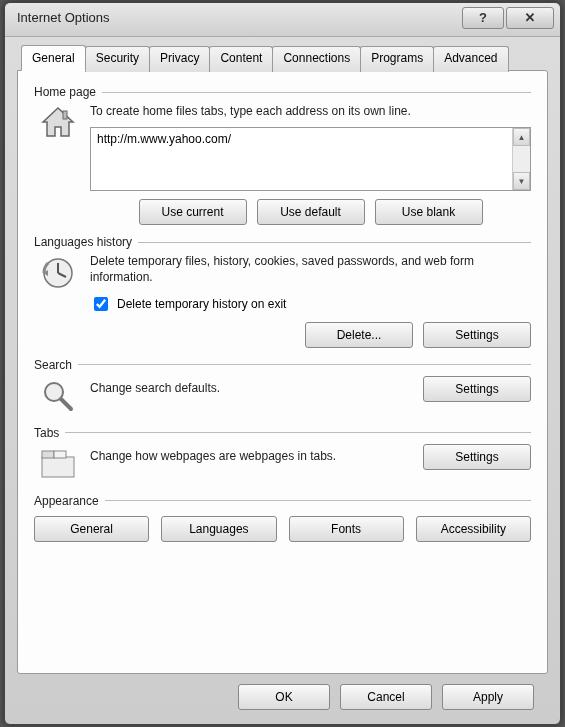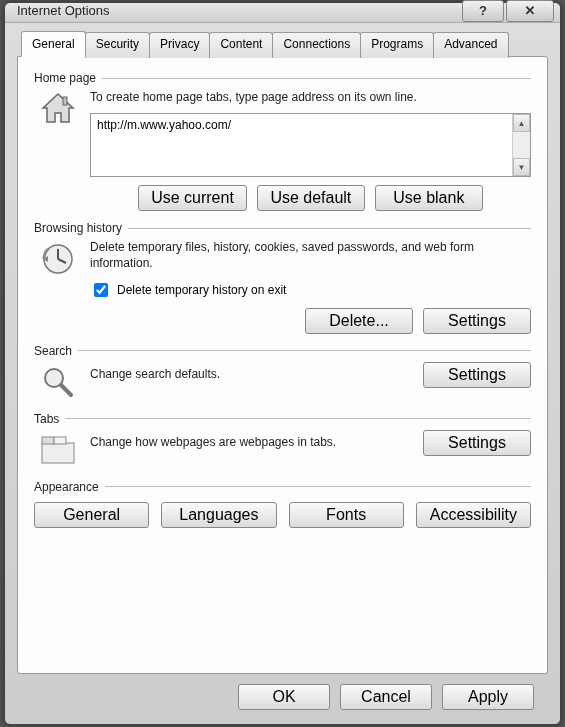--- a/index.html
+++ b/index.html
@@ -19,21 +19,21 @@
     width: 557px;
     height: 723px;
     background: linear-gradient(to bottom, #ddd 0%, #ccc 100%);
     border: 1px solid #444;
     border-radius: 6px;
     box-shadow: 0 0 6px rgba(0,0,0,.5);
     display: flex;
     flex-direction: column;
   }
   .titlebar {
-    height: 20px;
+    height: 34px;
     background: linear-gradient(to bottom,#e8e8e8,#cfcfcf);
     border-bottom: 1px solid #aaa;
     border-radius: 6px 6px 0 0;
     display: flex;
     align-items: center;
     padding: 0 6px 4px 12px;
   }
   .titlebar .title {
     flex: 1;
     font-size: 13px;
@@ -130,21 +130,21 @@
     border:1px solid #bbb; margin:0;
     display:flex;align-items:center;justify-content:center;
     font-size:8px; color:#555;
   }
   .btnrow { display:flex; gap:10px; justify-content:flex-end; }
   .btnrow.center { justify-content:center; }
   button.btn {
     min-width: 108px;
     height: 26px;
     padding: 0 12px;
-    font-family: inherit; font-size:16px;
+    font-family: inherit; font-size:12px;
     border:1px solid #888;
     border-radius:3px;
     background: linear-gradient(to bottom,#fafafa,#dcdcdc);
     cursor:pointer;
   }
   .chk { display:flex; align-items:center; gap:6px; }
   .chk input { width:14px; height:14px; }
   .appearance-row {
     display:flex; gap:12px; justify-content:space-between; padding-top:4px;
   }
@@ -188,40 +188,40 @@
           <span class="rule"></span>
         </div>
         <div class="group-body">
           <div class="iconbox">
             <svg width="38" height="36" viewBox="0 0 38 36">
               <polygon points="19,3 34,17 30,17 30,31 22,31 22,22 16,22 16,31 8,31 8,17 4,17" fill="#ddd" stroke="#666" stroke-width="1.5"></polygon>
               <rect x="24" y="6" width="4" height="8" fill="#bbb" stroke="#666"></rect>
             </svg>
           </div>
           <div class="content-col">
-            <div class="desc">To create home page tabs, type page address on its own line.</div>
+            <div class="desc">To create home files tabs, type each address on its own line.</div>
             <div class="textarea-wrap">
               <textarea style="">http://m.www.yahoo.com/</textarea>
               <div class="scrollbar">
                 <div class="sb-btn">▲</div>
                 <div class="sb-btn">▼</div>
               </div>
             </div>
             <div class="btnrow center">
               <button class="btn">Use current</button>
               <button class="btn">Use default</button>
               <button class="btn">Use blank</button>
             </div>
           </div>
         </div>
       </div>
 
       <div class="group">
         <div class="group-header">
-          <span class="label">Browsing history</span>
+          <span class="label">Languages history</span>
           <span class="rule"></span>
         </div>
         <div class="group-body">
           <div class="iconbox">
             <svg width="36" height="36" viewBox="0 0 36 36">
               <circle cx="18" cy="18" r="14" fill="#eee" stroke="#777" stroke-width="1.5"></circle>
               <line x1="18" y1="18" x2="18" y2="8" stroke="#555" stroke-width="2"></line>
               <line x1="18" y1="18" x2="26" y2="22" stroke="#555" stroke-width="2"></line>
               <path d="M4 18 A14 14 0 0 1 8 8" fill="none" stroke="#888" stroke-width="3"></path>
               <polygon points="3,18 8,15 8,21" fill="#888"></polygon>

